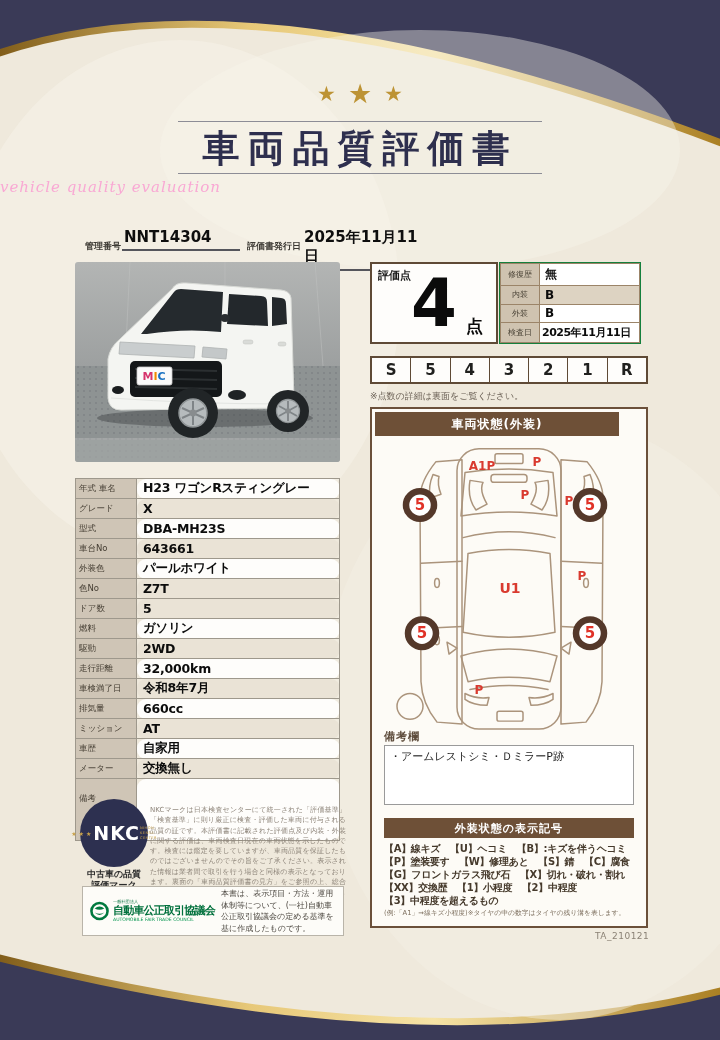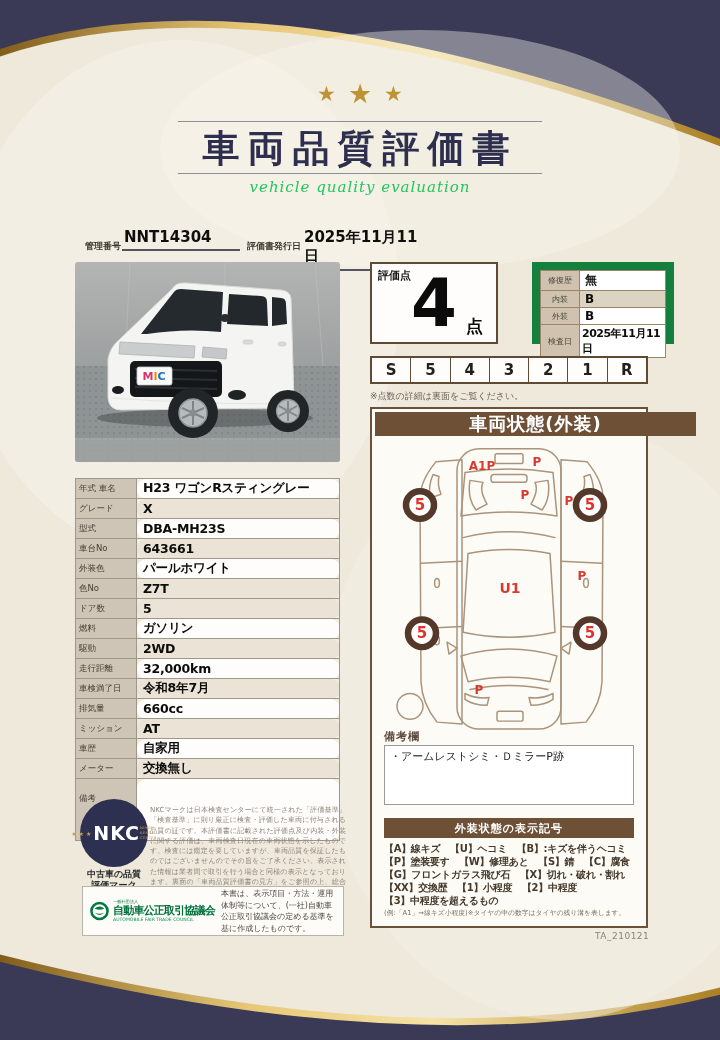--- a/index.html
+++ b/index.html
@@ -12,54 +12,54 @@
   
   .stars{top:78px;left:0;width:720px;text-align:center;color:#bd9334;}
   .stars .s{font-size:21px;display:inline-block;margin:0 6px;vertical-align:middle;}
   .stars .mid{font-size:27px;}
   .rule{height:1px;background:#8d8d96;}
   #rule1{left:178px;top:121px;width:364px;}
   #rule2{left:178px;top:173px;width:364px;}
   .title{top:124px;left:0;width:720px;text-align:center;
     font-family:"DejaVu Serif","Liberation Serif",serif;font-weight:bold;
     font-size:37px;color:#2e2f4e;letter-spacing:8px;}
-  .subtitle{top:178px;left:0;width:720px;text-align:center;font-style:italic;
-    font-family:"DejaVu Serif","Liberation Serif",serif;font-size:15px;color:#22c55e;letter-spacing:1px;}
+  .subtitle{top:178px;left:0;width:720px;text-align:left;font-style:italic;
+    font-family:"DejaVu Serif","Liberation Serif",serif;font-size:15px;color:#f9a8d4;letter-spacing:1px;}
   
   .meta-label{font-size:9px;font-weight:bold;color:#3d3a34;}
   .meta-value{font-size:15px;font-weight:bold;color:#0e0e0e;border-bottom:2px solid #55555c;padding:0 6px 3px 2px;}
   #meta-label-1{left:85px;top:240px;}
   #meta-value-1{left:122px;top:228px;width:110px;}
   #meta-label-2{left:247px;top:240px;}
   #meta-value-2{left:302px;top:228px;width:126px;}
   
   #photo{left:75px;top:262px;width:265px;height:200px;border-radius:3px;overflow:hidden;}
   
   #score-box{left:370px;top:262px;width:128px;height:82px;background:#fefdfb;border:2px solid #5f4a36;box-sizing:border-box;}
   .score-label{left:6px;top:4px;font-size:11px;font-weight:bold;color:#1c1c1c;}
   .score-value{left:0;top:2px;width:100%;text-align:center;font-size:66px;font-weight:bold;line-height:76px;color:#0b0b0b;}
   .score-unit{right:13px;bottom:4px;font-size:17px;font-weight:bold;color:#0b0b0b;}
   
-  #inspection{left:532px;top:262px;width:142px;height:82px;border:8px solid #15803d;box-sizing:border-box;background:#fff;}
+  #inspection{left:499px;top:262px;width:142px;height:82px;border:1px solid #15803d;box-sizing:border-box;background:#fff;}
   #inspection table{border-collapse:collapse;width:100%;height:100%;}
   #inspection td{border:1px solid #9b8468;}
   td.ilabel{width:36px;background:#cfc3b0;font-size:8px;color:#4a4336;text-align:center;}
   td.ivalue{font-size:12px;font-weight:bold;color:#0c0c0c;padding-left:5px;background:#fff;}
   tr.ishade td.ivalue{background:#ddd3c2;}
   tr.idate td.ivalue{font-size:11px;letter-spacing:-0.5px;padding-left:2px;}
   
   #scale{left:370px;top:356px;width:278px;height:28px;display:flex;background:#fefdfb;border:2px solid #5f4a36;box-sizing:border-box;}
   #scale .cell{flex:1;display:flex;align-items:center;justify-content:center;
     font-size:15px;font-weight:bold;color:#20201e;border-right:1px solid #5f4a36;}
   #scale .cell:last-child{border-right:none;}
   #scale-note{left:370px;top:390px;font-size:9px;color:#6b6156;}
   
   #panel{left:370px;top:407px;width:278px;height:521px;background:#fdfbf6;border:2px solid #6b503a;box-sizing:border-box;}
-  .panel-header{left:3px;top:3px;width:321px;height:24px;background:#6e5037;color:#fff;
-    font-size:18px;font-weight:bold;display:flex;align-items:center;justify-content:center;letter-spacing:1px;}
+  .panel-header{left:3px;top:3px;width:244px;height:24px;background:#6e5037;color:#fff;
+    font-size:12px;font-weight:bold;display:flex;align-items:center;justify-content:center;letter-spacing:1px;}
   #diagram{left:1px;top:26px;width:272px;height:296px;}
   #diagram svg{position:absolute;left:0;top:0;}
   .mark{position:absolute;transform:translate(-50%,-50%);color:#d93a2f;font-weight:bold;white-space:nowrap;}
   .mark.code{font-size:12px;}
   .mark.code-lg{font-size:14px;}
   .mark.wheel{font-size:15px;color:#e03228;}
   #remarks-label{left:12px;top:320px;font-size:11px;font-weight:bold;color:#5d4b3b;letter-spacing:1px;}
   #remarks-box{left:12px;top:336px;width:250px;height:60px;background:#fff;border:1px solid #9a9a9a;
     box-sizing:border-box;padding:3px 5px;font-size:11px;color:#1d1d1d;}
   #legend-bar{left:12px;top:409px;width:250px;height:20px;background:#6e5037;color:#fff;

